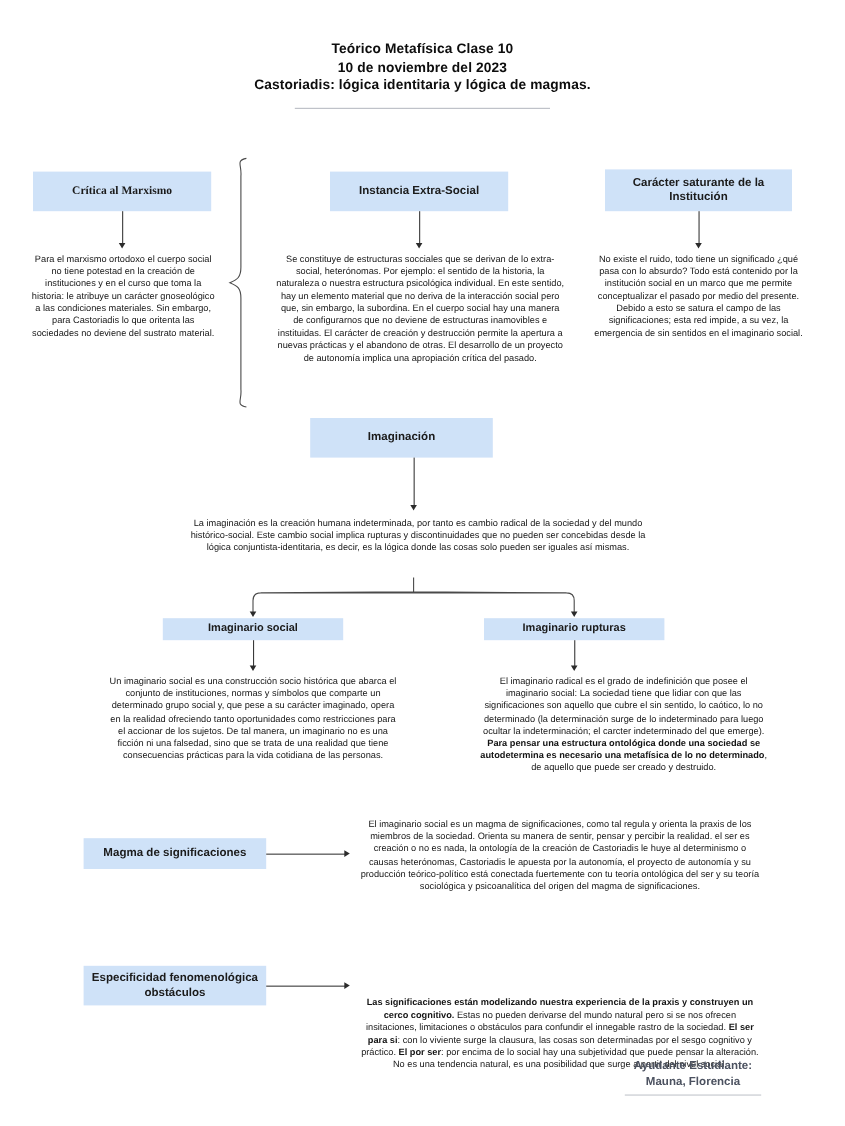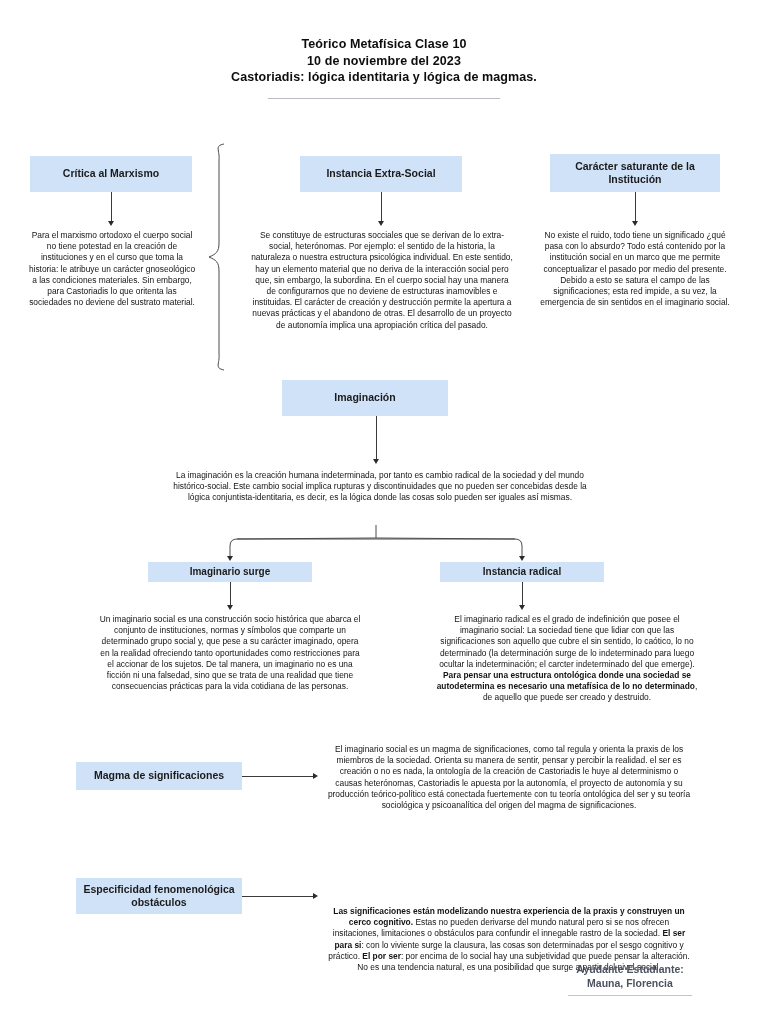--- a/index.html
+++ b/index.html
@@ -131,21 +131,21 @@
 
 <div class="page">
 
   <div class="title-block">
     <div class="title-line">Teórico Metafísica Clase 10</div>
     <div class="title-line">10 de noviembre del 2023</div>
     <div class="title-line">Castoriadis: lógica identitaria y lógica de magmas.</div>
     <div class="title-rule"></div>
   </div>
 
-  <div class="node" style="left:30px; top:156px; width:162px; height:36px;">
+  <div class="node" style="left:30px; top:156px; width:162px; height:36px;font-family:Liberation Serif, serif;">
     <span>Crítica al Marxismo</span>
   </div>
 
   <div class="node" style="left:300px; top:156px; width:162px; height:36px;">
     <span>Instancia Extra-Social</span>
   </div>
 
   <div class="node" style="left:550px; top:154px; width:170px; height:38px;">
     <span>Carácter saturante de la Institución</span>
   </div>
@@ -178,25 +178,25 @@
 
   <div class="para" style="left:168px; top:470px; width:424px;">La imaginación es la creación humana indeterminada, por tanto es cambio radical de la sociedad y del mundo histórico-social. Este cambio social implica rupturas y discontinuidades que no pueden ser concebidas desde la lógica conjuntista-identitaria, es decir, es la lógica donde las cosas solo pueden ser iguales así mismas.</div>
 
   <svg class="conn" style="left:220px; top:525px; width:320px; height:34px;" viewBox="0 0 320 34">
     <path d="M 156 0 L 156 13 M 10 34 L 10 21 Q 10 14, 17 14 L 295 14 Q 302 14, 302 21 L 302 34 M 156 13 L 17 14 M 156 13 L 295 14"></path>
   </svg>
   <div class="arrow-down" style="left:226.5px; top:556px;"></div>
   <div class="arrow-down" style="left:518.5px; top:556px;"></div>
 
   <div class="node" style="left:148px; top:562px; width:164px; height:20px; font-size:10px;">
-    <span>Imaginario surge</span>
+    <span>Imaginario social</span>
   </div>
 
   <div class="node" style="left:440px; top:562px; width:164px; height:20px; font-size:10px;">
-    <span>Instancia radical</span>
+    <span>Imaginario rupturas</span>
   </div>
 
   <div class="vline" style="left:230px; top:582px; height:24px;"></div>
   <div class="arrow-down" style="left:226.5px; top:605px;"></div>
 
   <div class="vline" style="left:522px; top:582px; height:24px;"></div>
   <div class="arrow-down" style="left:518.5px; top:605px;"></div>
 
   <div class="para" style="left:96px; top:614px; width:268px;">Un imaginario social es una construcción socio histórica que abarca el conjunto de instituciones, normas y símbolos que comparte un determinado grupo social y, que pese a su carácter imaginado, opera en la realidad ofreciendo tanto oportunidades como restricciones para el accionar de los sujetos. De tal manera, un imaginario no es una ficción ni una falsedad, sino que se trata de una realidad que tiene consecuencias prácticas para la vida cotidiana de las personas.</div>
 

